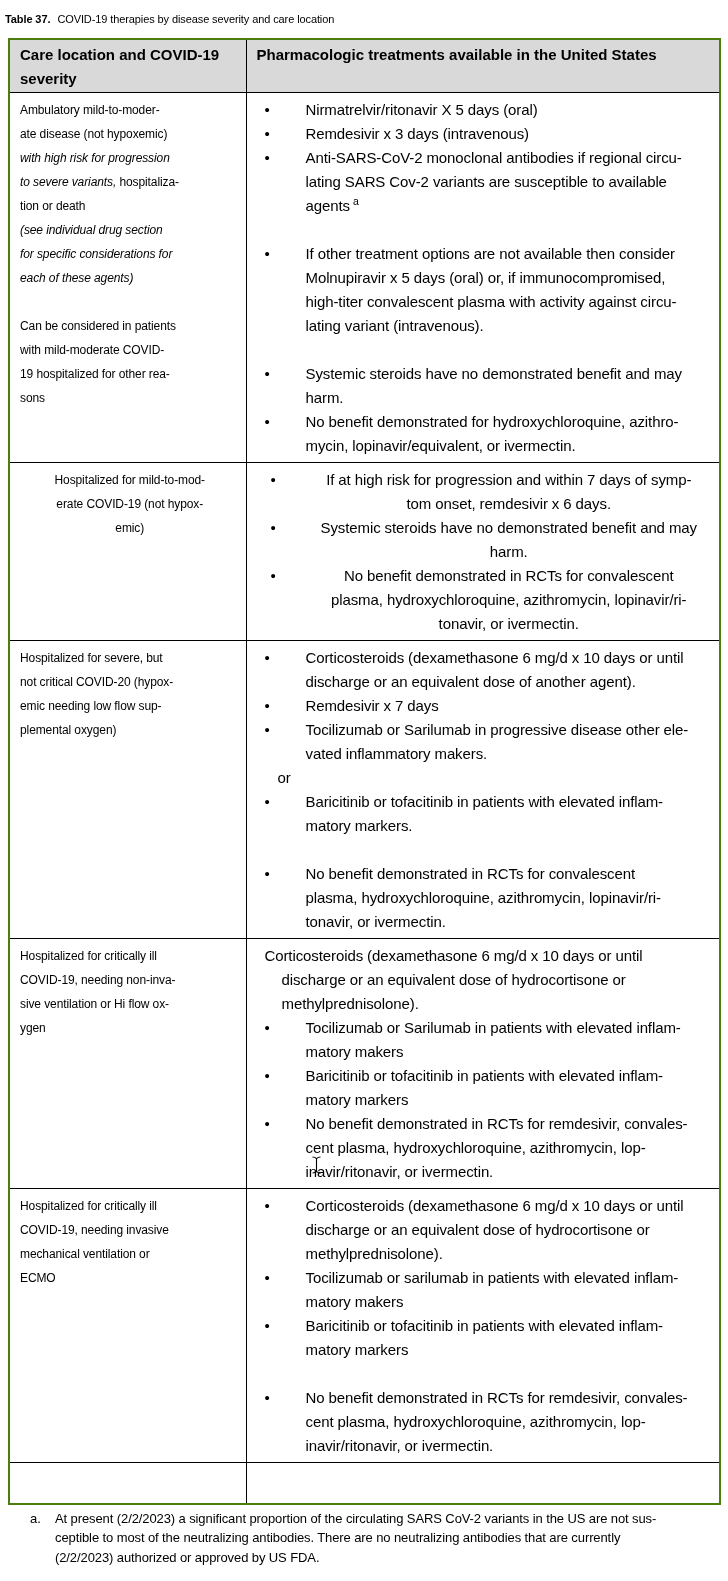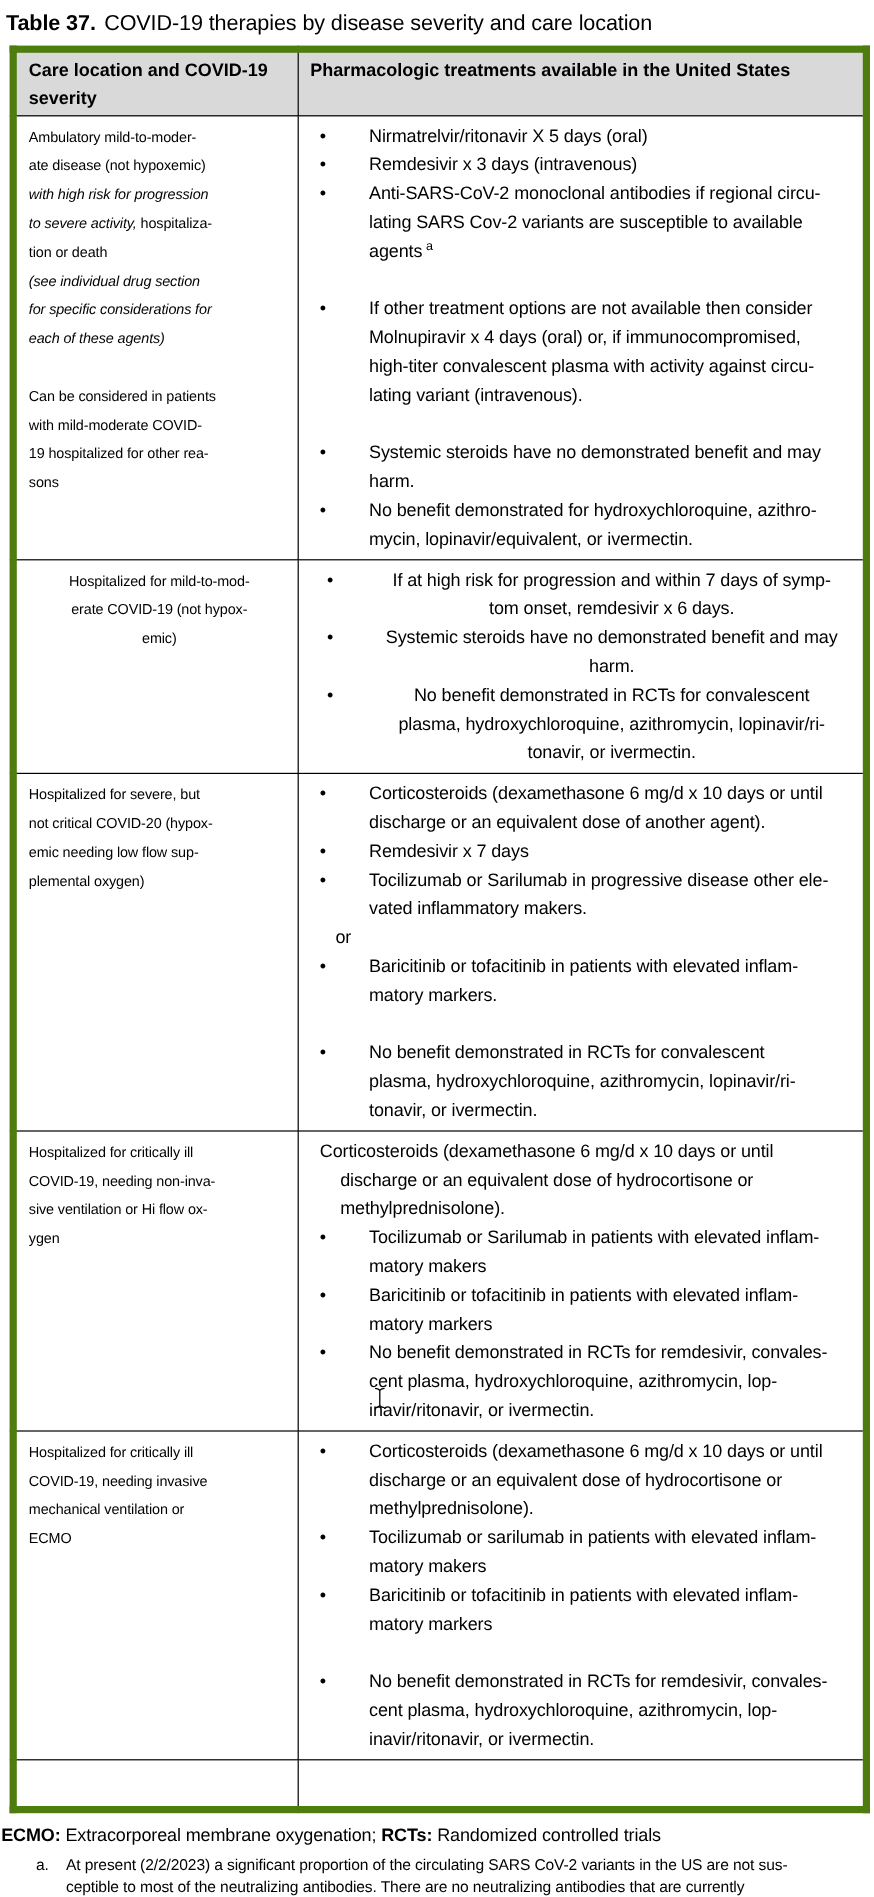--- a/index.html
+++ b/index.html
@@ -1,21 +1,21 @@
 <!DOCTYPE html>
 <html><head>
 <meta charset="utf-8">
 <style>
   html,body{margin:0;padding:0;background:#fff;}
   body{width:728px;height:1581px;font-family:"Liberation Sans",sans-serif;color:#000;}
   .page{position:relative;width:728px;height:1581px;overflow:hidden;background:#fff;}
-  .title{margin:9px 3px 0 5px;font-size:18px;line-height:20px;letter-spacing:-0.1px;}
+  .title{margin:9px 3px 0 5px;font-size:11px;line-height:20px;letter-spacing:-0.1px;}
   .title .lbl{font-weight:bold;}
   .title .txt2{margin-left:7px;}
-  table.tbl{border-collapse:collapse;margin:9px 0 0 8px;width:711px;table-layout:fixed;border:6px solid #4d7c0f;}
+  table.tbl{border-collapse:collapse;margin:9px 0 0 8px;width:711px;table-layout:fixed;border:2px solid #4d7c0f;}
   .tbl th,.tbl td{border:1px solid #000;vertical-align:top;padding:0;}
   .tbl thead th{background:#d9d9d9;font-weight:bold;font-size:15px;line-height:24px;text-align:left;padding:3px 8px 1px 10px;height:48px;}
   .cellpad{padding:5px 6px 4px 10px;font-size:12px;line-height:24px;letter-spacing:-0.1px;white-space:pre-line;}
   .rightpad{padding:5px 7px 4px 18px;font-size:15px;line-height:24px;letter-spacing:-0.1px;}
   .item{display:flex;}
   .item .marker{flex:0 0 17px;}
   .item .txt{flex:1;white-space:pre-line;padding-left:24px;}
   .item.gap{margin-top:24px;}
   .item.plain{margin-left:-11px;}
   .item.hang .txt{padding-left:17px;text-indent:-17px;}
@@ -53,21 +53,21 @@
         <th>Care location and COVID-19 severity</th>
         <th>Pharmacologic treatments available in the United States</th>
       </tr>
     </thead>
     <tbody id="tbody">
         <tr>
           <td>
             <div class="cellpad"><span>Ambulatory mild-to-moder-
 ate disease (not hypoxemic)
 </span><span class="i">with high risk for progression
-to severe activity,</span><span> hospitaliza-
+to severe variants,</span><span> hospitaliza-
 tion or death
 </span><span class="i">(see individual drug section
 for specific considerations for
 each of these agents)</span><span>
 
 Can be considered in patients
 with mild-moderate COVID-
 19 hospitalized for other rea-
 sons</span></div>
           </td>
@@ -83,21 +83,21 @@
               </div>
               <div class="item">
                 <span class="marker">•</span>
                 <span class="txt"><span>Anti-SARS-CoV-2 monoclonal antibodies if regional circu-
 lating SARS Cov-2 variants are susceptible to available
 agents</span><sup>a</sup></span>
               </div>
               <div class="item gap">
                 <span class="marker">•</span>
                 <span class="txt"><span>If other treatment options are not available then consider
-Molnupiravir x 4 days (oral) or, if immunocompromised,
+Molnupiravir x 5 days (oral) or, if immunocompromised,
 high-titer convalescent plasma with activity against circu-
 lating variant (intravenous).</span></span>
               </div>
               <div class="item gap">
                 <span class="marker">•</span>
                 <span class="txt"><span>Systemic steroids have no demonstrated benefit and may
 harm.</span></span>
               </div>
               <div class="item">
                 <span class="marker">•</span>
@@ -245,21 +245,20 @@
           <td>
             <div class="cellpad"></div>
           </td>
           <td>
             <div class="rightpad"></div>
           </td>
         </tr>
       </tbody>
   </table>
 
-  <div class="abbrev" id="abbrev"><span class="b">ECMO:</span><span> Extracorporeal membrane oxygenation; </span><span class="b">RCTs:</span><span> Randomized controlled trials</span></div>
 
   <div class="footnote">
     <span class="fn-marker">a.</span>
     <span class="fn-text">At present (2/2/2023) a significant proportion of the circulating SARS CoV-2 variants in the US are not sus-
 ceptible to most of the neutralizing antibodies. There are no neutralizing antibodies that are currently
 (2/2/2023) authorized or approved by US FDA.</span>
   </div>
 
   <div class="ibeam">
     <svg width="11" height="18" viewBox="0 0 11 18">

